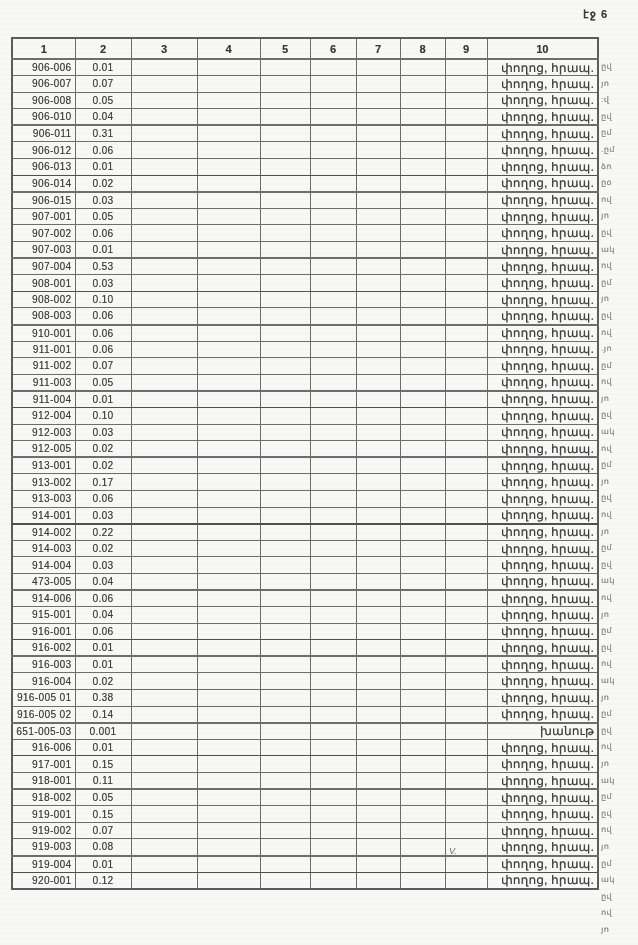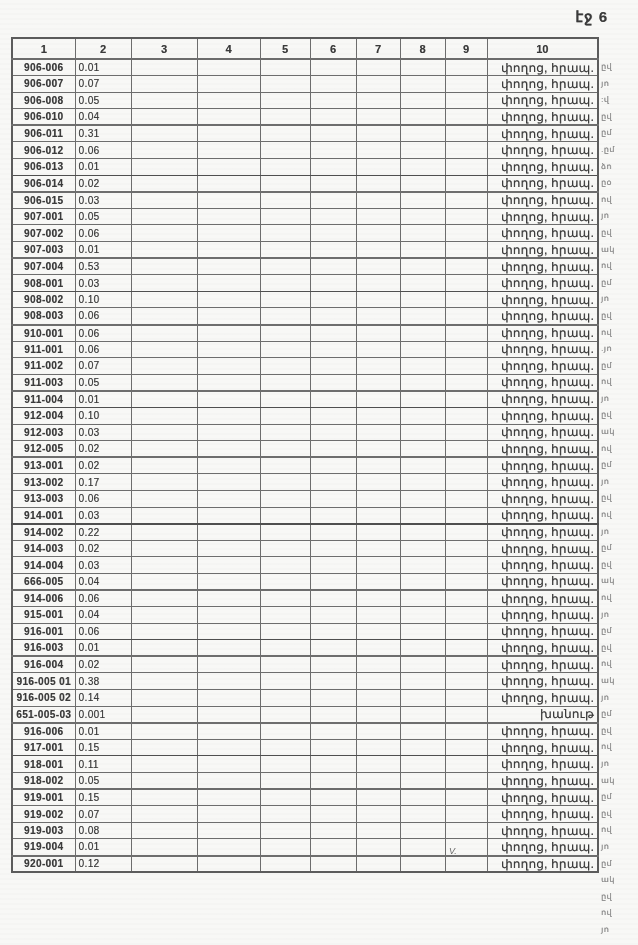--- a/index.html
+++ b/index.html
@@ -10,21 +10,21 @@
     color:#3c3c3c;
   }
   .page{
     position:absolute;inset:0;
     background:
       repeating-linear-gradient(0deg, rgba(120,120,120,0.025) 0 2px, rgba(255,255,255,0) 2px 5px),
       #f8f8f6;
   }
   .page-label{
     position:absolute;top:8px;right:30px;
-    font-size:15px;font-weight:bold;letter-spacing:1px;color:#3a3a3a;
+    font-size:11px;font-weight:bold;letter-spacing:1px;color:#3a3a3a;
     text-shadow:0.3px 0.3px 0.4px rgba(70,70,70,0.5);
   }
   table.scan{
     position:absolute;left:11px;top:37px;
     border-collapse:collapse;table-layout:fixed;
     border:2px solid #5c5c5c;
   }
   col.c1{width:63px}col.c2{width:56px}col.c3{width:66px}col.c4{width:63px}
   col.c5{width:50px}col.c6{width:46px}col.c7{width:44px}col.c8{width:45px}
   col.c9{width:42px}col.c10{width:111px}
@@ -33,22 +33,22 @@
     padding:0 3px;
     white-space:nowrap;overflow:hidden;
     text-shadow:0.3px 0.3px 0.5px rgba(70,70,70,0.55);
   }
   thead th{
     height:19px;font-size:11px;font-weight:bold;text-align:center;
     border-bottom-width:2px;color:#3a3a3a;
   }
   tbody tr{height:16.6px;}
   tbody td{font-size:10px;color:#3b3b3b;}
-  td.code{text-align:center;letter-spacing:0.4px;font-weight:bold;}
-  td.val{letter-spacing:0.4px;}
+  td.code{text-align:right;letter-spacing:0.4px;}
+  td.val{text-align:center;letter-spacing:0.4px;}
   td.usage{text-align:right;font-size:12px;letter-spacing:0.2px;}
   tbody tr:nth-child(4n) td{border-bottom-width:2px;}
   tbody tr:nth-child(7n) td{border-bottom-style:solid;border-bottom-color:#4f4f4f;}
   .frags{
     position:absolute;left:601px;top:59px;width:34px;
   }
   .frags .frag{
     height:16.6px;line-height:16.6px;
     font-size:8px;color:#8a8a8a;letter-spacing:0.5px;
     text-shadow:0.3px 0.3px 0.3px rgba(120,120,120,0.6);
@@ -459,21 +459,21 @@
     <td></td>
     <td></td>
     <td></td>
     <td></td>
     <td></td>
     <td></td>
     <td></td>
     <td class="usage">փողոց, հրապ.</td>
   </tr>
         <tr>
-    <td class="code">666-005</td>
+    <td class="code">473-005</td>
     <td class="val">0.04</td>
     <td></td>
     <td></td>
     <td></td>
     <td></td>
     <td></td>
     <td></td>
     <td></td>
     <td class="usage">փողոց, հրապ.</td>
   </tr>
@@ -497,20 +497,32 @@
     <td></td>
     <td></td>
     <td></td>
     <td></td>
     <td></td>
     <td class="usage">փողոց, հրապ.</td>
   </tr>
         <tr>
     <td class="code">916-001</td>
     <td class="val">0.06</td>
+    <td></td>
+    <td></td>
+    <td></td>
+    <td></td>
+    <td></td>
+    <td></td>
+    <td></td>
+    <td class="usage">փողոց, հրապ.</td>
+  </tr>
+        <tr>
+    <td class="code">916-002</td>
+    <td class="val">0.01</td>
     <td></td>
     <td></td>
     <td></td>
     <td></td>
     <td></td>
     <td></td>
     <td></td>
     <td class="usage">փողոց, հրապ.</td>
   </tr>
         <tr>

